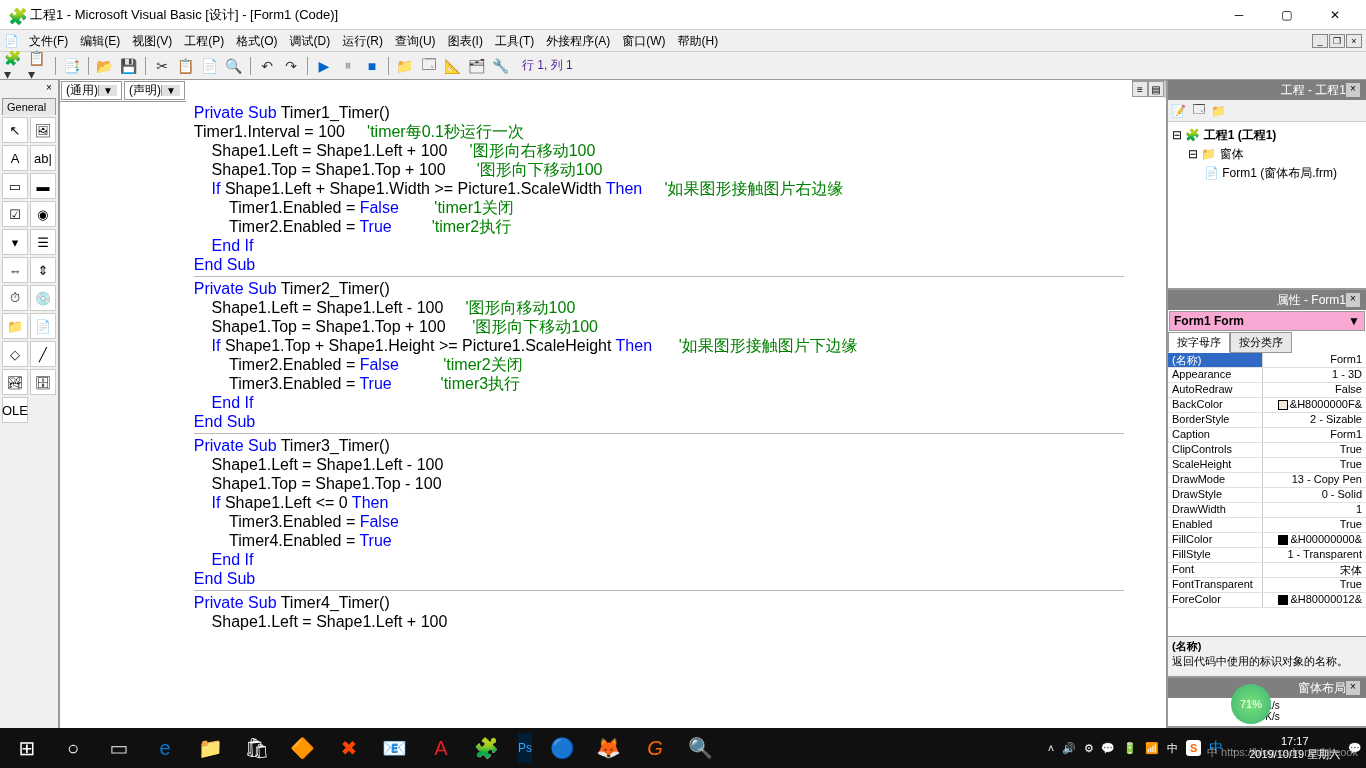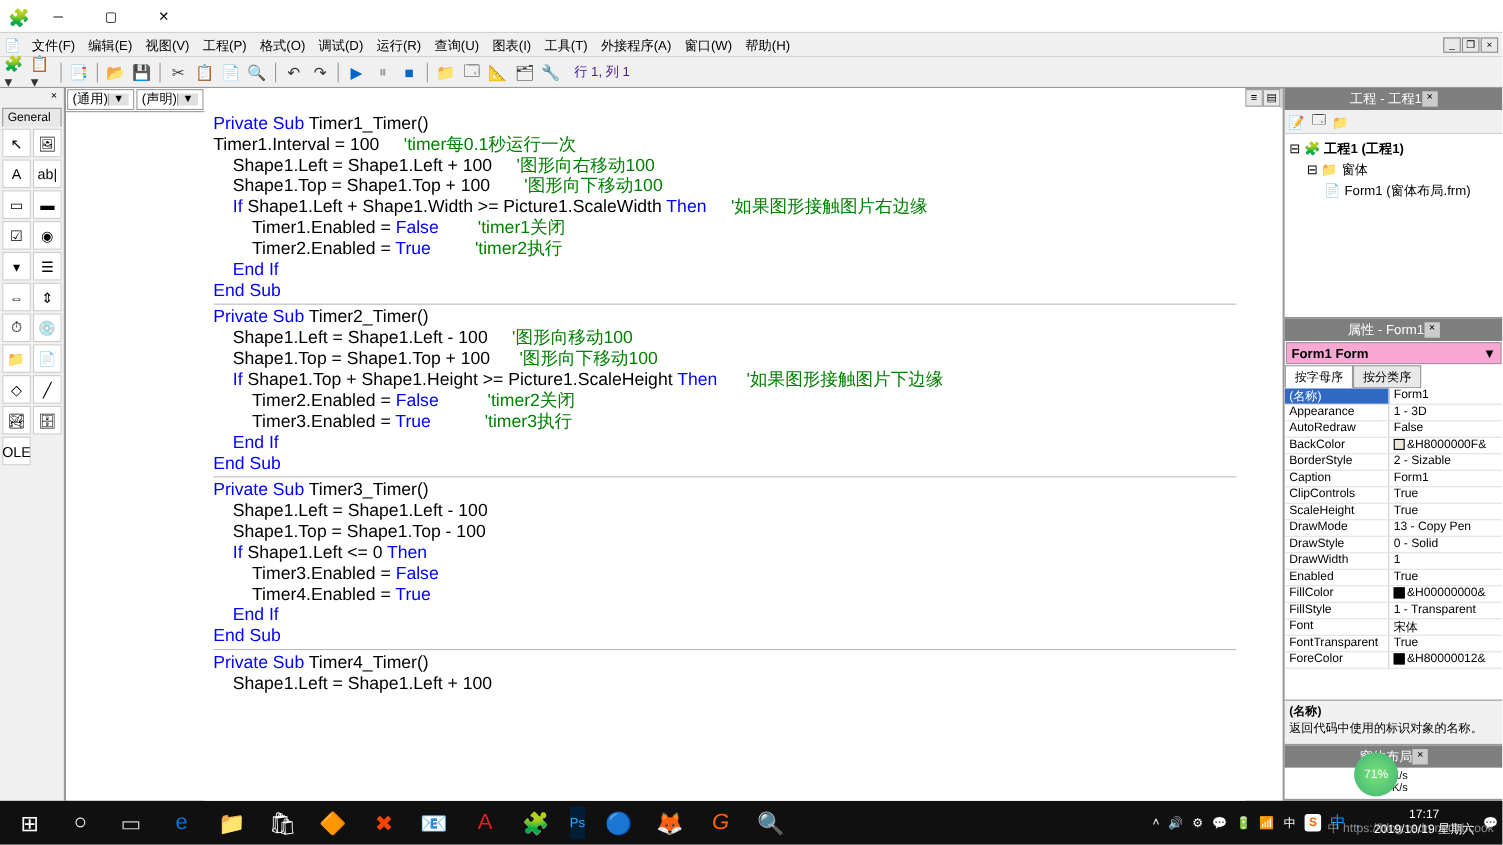--- a/index.html
+++ b/index.html
@@ -30,56 +30,57 @@
 .code-dd-arrow { background: #e0e0e0; border-left: 1px solid #999; padding: 0 4px; font-size: 10px; }
 .code-editor { flex: 1; background: #fff; overflow: auto; position: relative; }
 .code-content { padding: 4px 8px; font-family: Consolas, "Courier New", monospace; font-size: 16px; line-height: 19px; white-space: pre; }
 .kw { color: #0000ff; }
 .cm { color: #008000; }
 .code-bottom { height: 18px; display: flex; border-top: 1px solid #999; }
 .code-view-btn { width: 16px; height: 16px; border: 1px solid #999; background: #e8e8e8; font-size: 10px; display: flex; align-items: center; justify-content: center; cursor: pointer; }
 .code-hscroll { flex: 1; background: #f0f0f0; border: 1px solid #ccc; }
 .right-panels { width: 200px; display: flex; flex-direction: column; border-left: 2px solid #999; }
 .panel { display: flex; flex-direction: column; border-bottom: 2px solid #999; }
-.panel-title { height: 20px; background: linear-gradient(#7b9ecf, #4a6ea9); color: #fff; font-size: 12px; padding: 2px 6px; display: flex; justify-content: center; align-items: center; }
+.panel-title { height: 20px; background: linear-gradient(#7b9ecf, #4a6ea9); color: #fff; font-size: 12px; padding: 2px 6px; display: flex; justify-content: flex-end; align-items: center; }
 .panel-title.inactive { background: #7f7f7f; }
 .panel-close { width: 14px; height: 14px; font-size: 10px; background: #ccc; color: #000; text-align: center; cursor: pointer; }
 .proj-toolbar { height: 22px; background: #f0f0f0; display: flex; align-items: center; padding: 0 2px; gap: 2px; border-bottom: 1px solid #ccc; }
 .proj-tb-btn { width: 18px; height: 18px; font-size: 12px; display: flex; align-items: center; justify-content: center; cursor: pointer; }
 .proj-tree { flex: 1; background: #fff; font-size: 12px; padding: 4px; overflow: auto; }
 .tree-node { padding: 1px 0; cursor: pointer; white-space: nowrap; }
 .tree-indent1 { padding-left: 16px; }
 .tree-indent2 { padding-left: 32px; }
 .prop-combo { height: 20px; border: 1px solid #999; margin: 1px; background: #f9a8d4; font-size: 12px; padding: 1px 4px; display: flex; justify-content: space-between; align-items: center; }
 .prop-tabs { display: flex; font-size: 11px; }
 .prop-tab { padding: 2px 8px; border: 1px solid #999; background: #e8e8e8; cursor: pointer; }
 .prop-tab.active { background: #fff; border-bottom-color: #fff; }
 .prop-grid { flex: 1; overflow: auto; background: #fff; font-size: 11px; }
 .prop-row { display: flex; border-bottom: 1px solid #e0e0e0; height: 15px; }
 .prop-name { width: 48%; padding: 0 4px; border-right: 1px solid #ccc; overflow: hidden; white-space: nowrap; }
-.prop-val { flex: 1; padding: 0 4px; overflow: hidden; white-space: nowrap; }
+.prop-val { flex: 1; padding: 0 4px; overflow: hidden; white-space: nowrap; text-align: right; }
 .prop-row.selected .prop-name { background: #316ac5; color: #fff; }
 .prop-desc { height: 40px; border-top: 1px solid #999; padding: 2px 4px; font-size: 11px; background: #f0f0f0; }
 .prop-desc b { font-weight: bold; }
 .layout-panel { height: 50px; }
 .taskbar { height: 40px; background: #101010; display: flex; align-items: center; padding: 0 4px; }
 .task-btn { width: 46px; height: 40px; display: flex; align-items: center; justify-content: center; font-size: 20px; cursor: pointer; color: #fff; }
 .task-right { margin-left: auto; display: flex; align-items: center; gap: 8px; color: #fff; font-size: 11px; }
 .time-block { text-align: center; line-height: 13px; }
 .color-swatch { display: inline-block; width: 10px; height: 10px; border: 1px solid #000; vertical-align: middle; margin-right: 2px; }
 .speed-indicator { position: absolute; right: 24px; bottom: 4px; width: 90px; font-size: 10px; text-align: left; }
 .green-circle { position: absolute; right: 95px; bottom: 44px; width: 40px; height: 40px; border-radius: 50%; background: radial-gradient(#7ae27a, #3cb371); color: #fff; font-size: 11px; display: flex; align-items: center; justify-content: center; z-index: 100; }
 .watermark { position: absolute; right: 8px; bottom: 8px; font-size: 11px; color: rgba(220,220,220,0.6); z-index: 101; }
 hr.code-sep { border: none; border-top: 1px solid #bbb; margin: 2px 0; }
 </style>
 </head>
 <body>
 
 <div class="titlebar">
   <span class="icon">🧩</span>
+  <span class="title">工程1 - Microsoft Visual Basic [设计] - [Form1 (Code)]</span>
   <div class="win-controls">
     <div class="win-btn">─</div>
     <div class="win-btn">▢</div>
     <div class="win-btn">✕</div>
   </div>
 </div>
 
 <div class="menubar">
   <span style="font-size:12px;margin-right:4px;">📄</span>
   <span id="menu-items"><span class="menu-item">文件(F)</span><span class="menu-item">编辑(E)</span><span class="menu-item">视图(V)</span><span class="menu-item">工程(P)</span><span class="menu-item">格式(O)</span><span class="menu-item">调试(D)</span><span class="menu-item">运行(R)</span><span class="menu-item">查询(U)</span><span class="menu-item">图表(I)</span><span class="menu-item">工具(T)</span><span class="menu-item">外接程序(A)</span><span class="menu-item">窗口(W)</span><span class="menu-item">帮助(H)</span></span>

